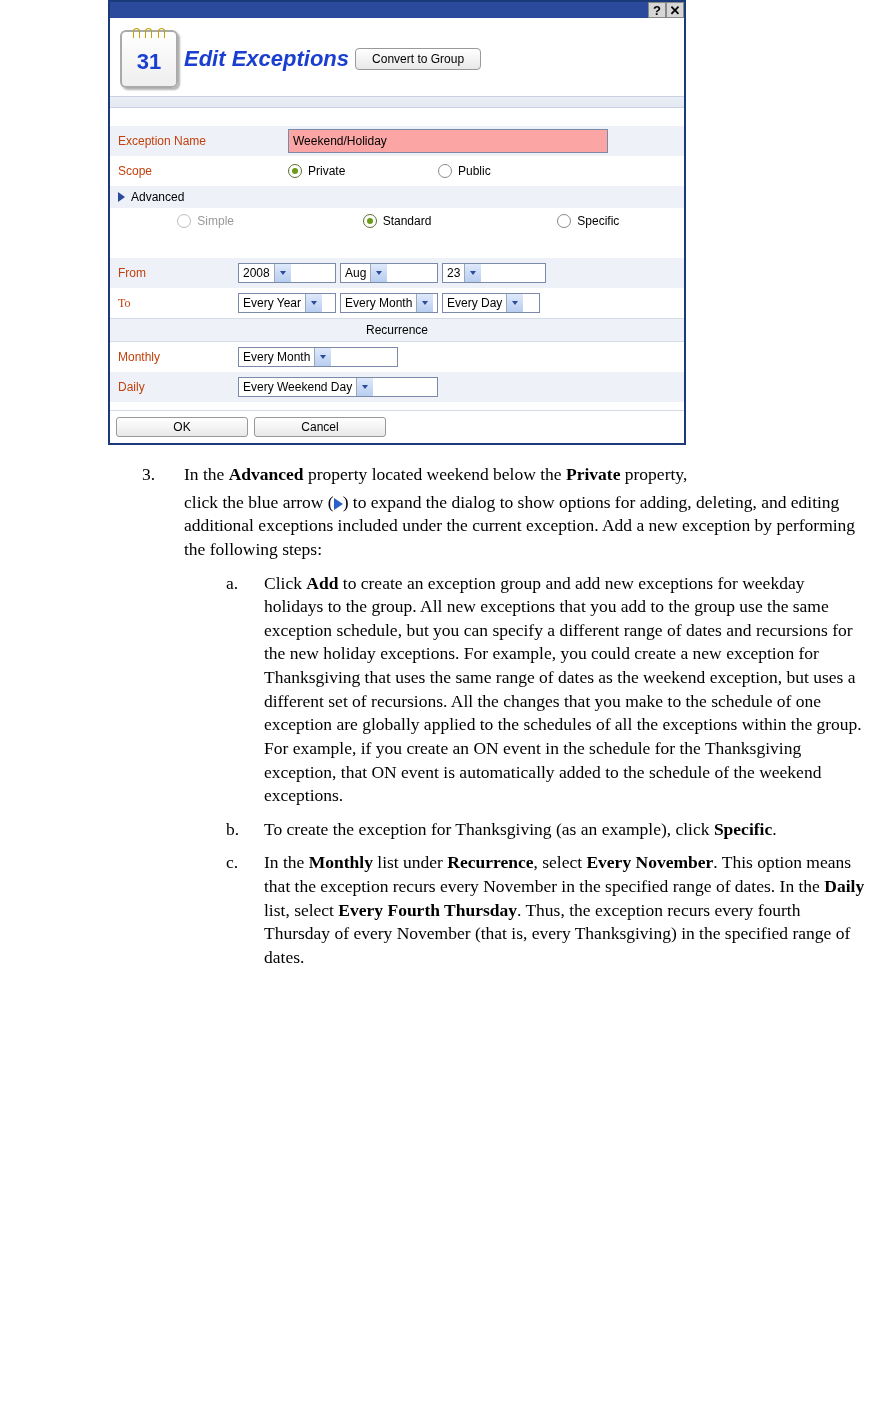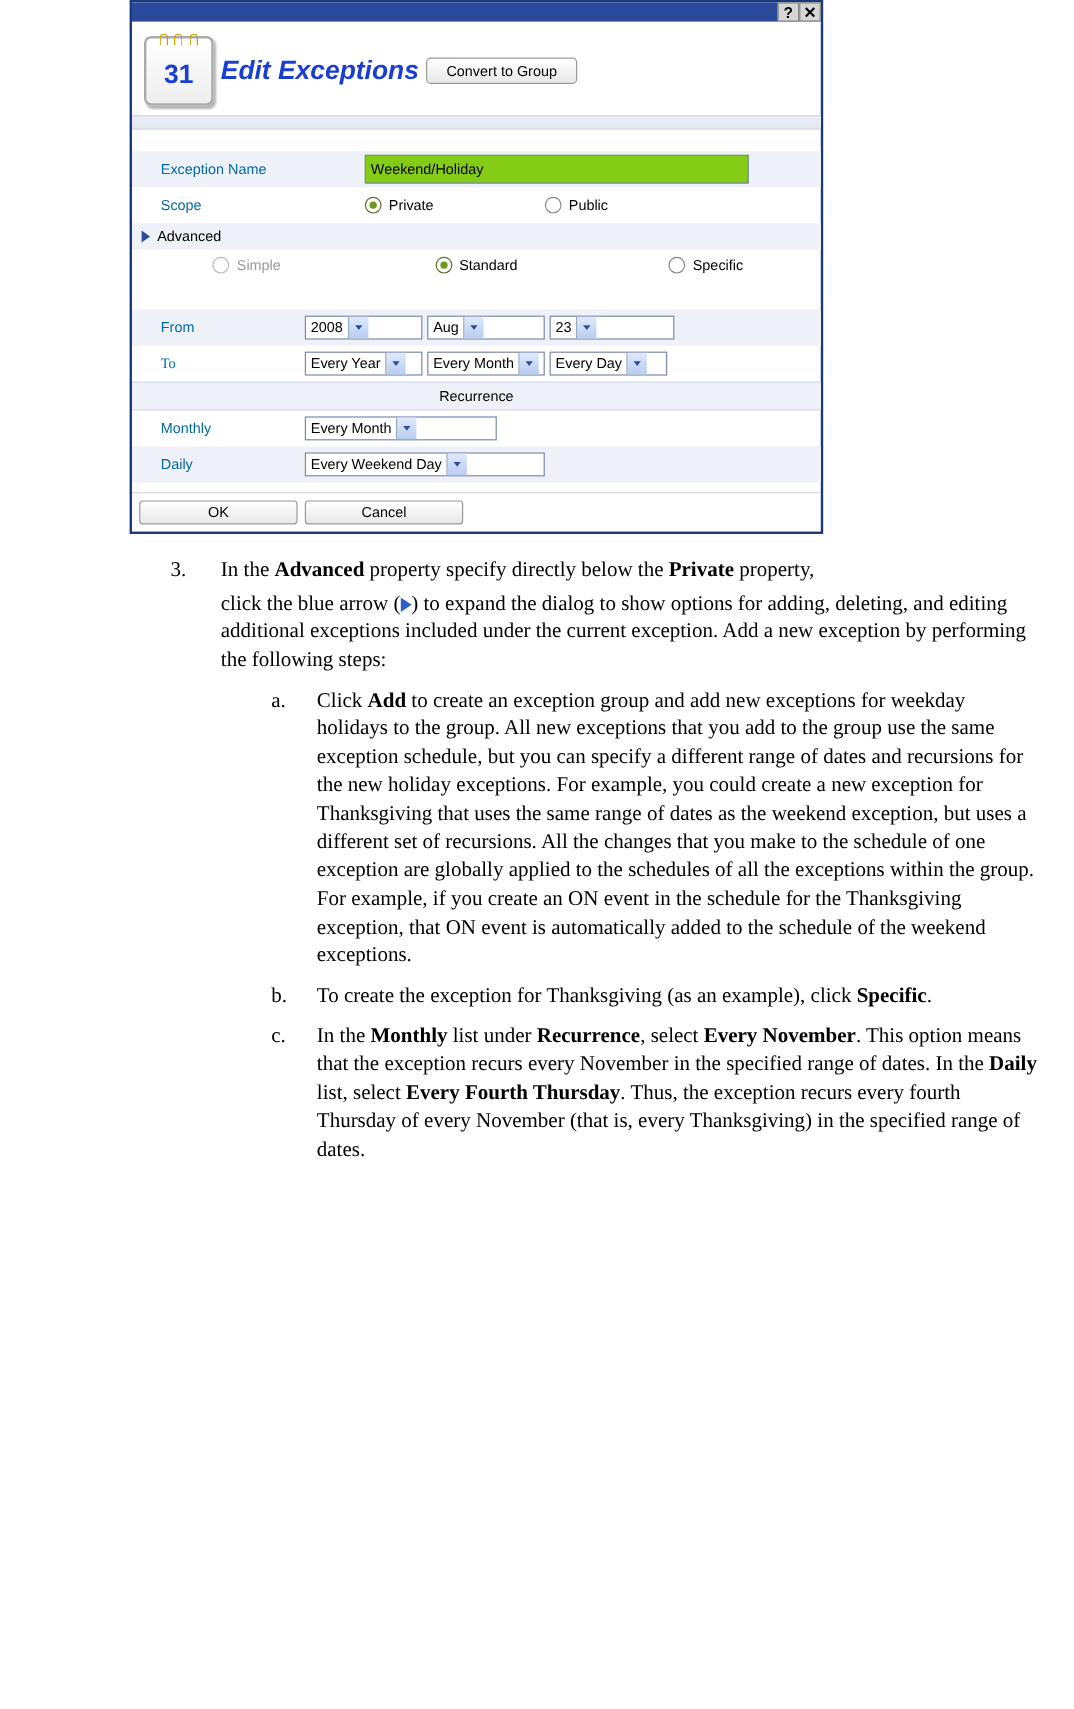--- a/index.html
+++ b/index.html
@@ -113,30 +113,29 @@
     align-items: center;
     padding: 3px 8px;
     min-height: 24px;
   }
   .shaded {
     background: #eef1f7;
   }
   .form-label {
     width: 170px;
     font-size: 12px;
-    color: #0369a1;
-    margin-left: 16px;
+    color: #c2410c;
   }
   .form-input {
     border: 1px solid #7a8aa8;
     padding: 2px 4px;
     font-size: 12px;
     height: 18px;
     box-sizing: content-box;
-    background: #84cc16;
+    background: #fca5a5;
   }
   .radio-set {
     display: flex;
     align-items: center;
     gap: 6px;
   }
   .radio-dot {
     width: 12px;
     height: 12px;
     border: 1px solid #5a7030;
@@ -409,21 +408,21 @@
         <div class="dlg-button">Cancel</div>
       </div>
     </div>
   </div>
 
   <div class="doc-text">
     <div class="step-3">
       <div class="step-num">3.</div>
       <div class="step-body">
         <p>
-          <span>In the </span><b>Advanced</b><span> property specify directly below the </span><b>Private</b><span> property,</span>
+          <span>In the </span><b>Advanced</b><span> property located weekend below the </span><b>Private</b><span> property,</span>
         </p>
         <p>
           <span>click the blue arrow (</span><span class="inline-arrow"></span><span>) to expand the dialog to show options for adding, deleting, and editing additional exceptions included under the current exception.  Add a new exception by performing the following steps:</span>
         </p>
 
         <div class="sub-list">
           <div class="sub-item">
             <div class="sub-letter">a.</div>
             <div class="sub-body">
               <span>Click </span><b>Add</b><span> to create an exception group and add new exceptions for weekday holidays to the group.  All new exceptions that you add to the group use the same exception schedule, but you can specify a different range of dates and recursions for the new holiday exceptions.  For example, you could create a new exception for Thanksgiving that uses the same range of dates as the weekend exception, but uses a different set of recursions.  All the changes that you make to the schedule of one exception are globally applied to the schedules of all the exceptions within the group.  For example, if you create an ON event in the schedule for the Thanksgiving exception, that ON event is automatically added to the schedule of the weekend exceptions.</span>

